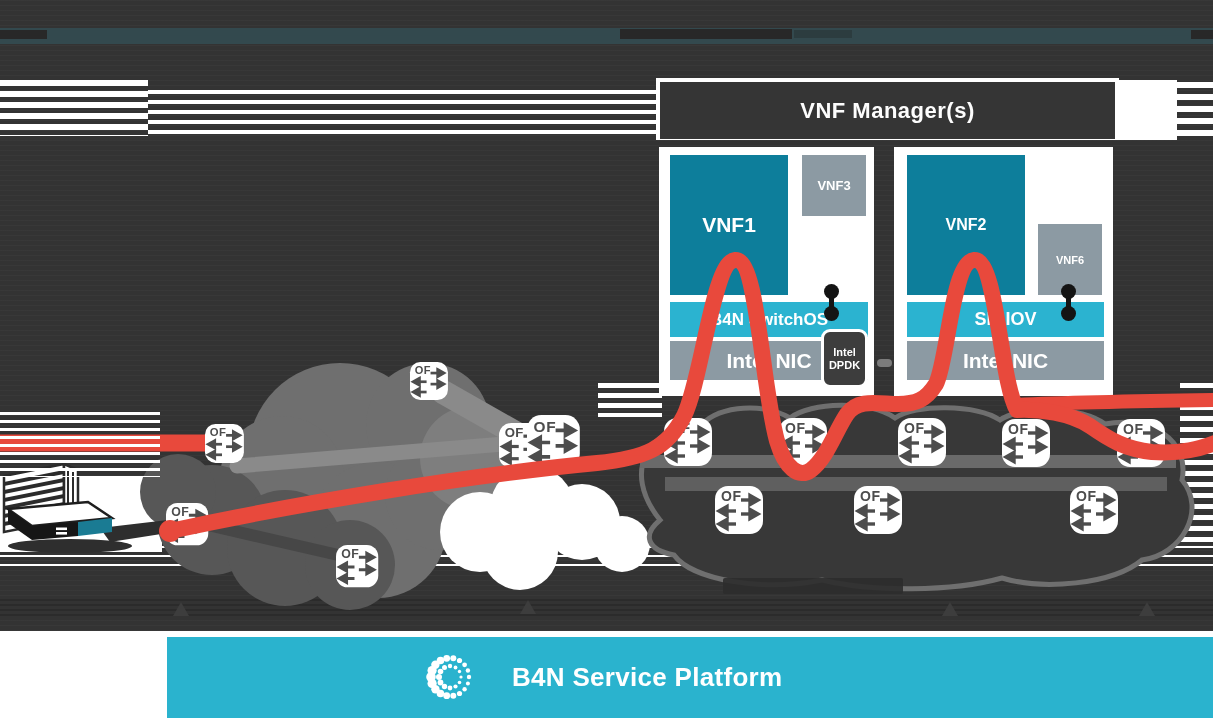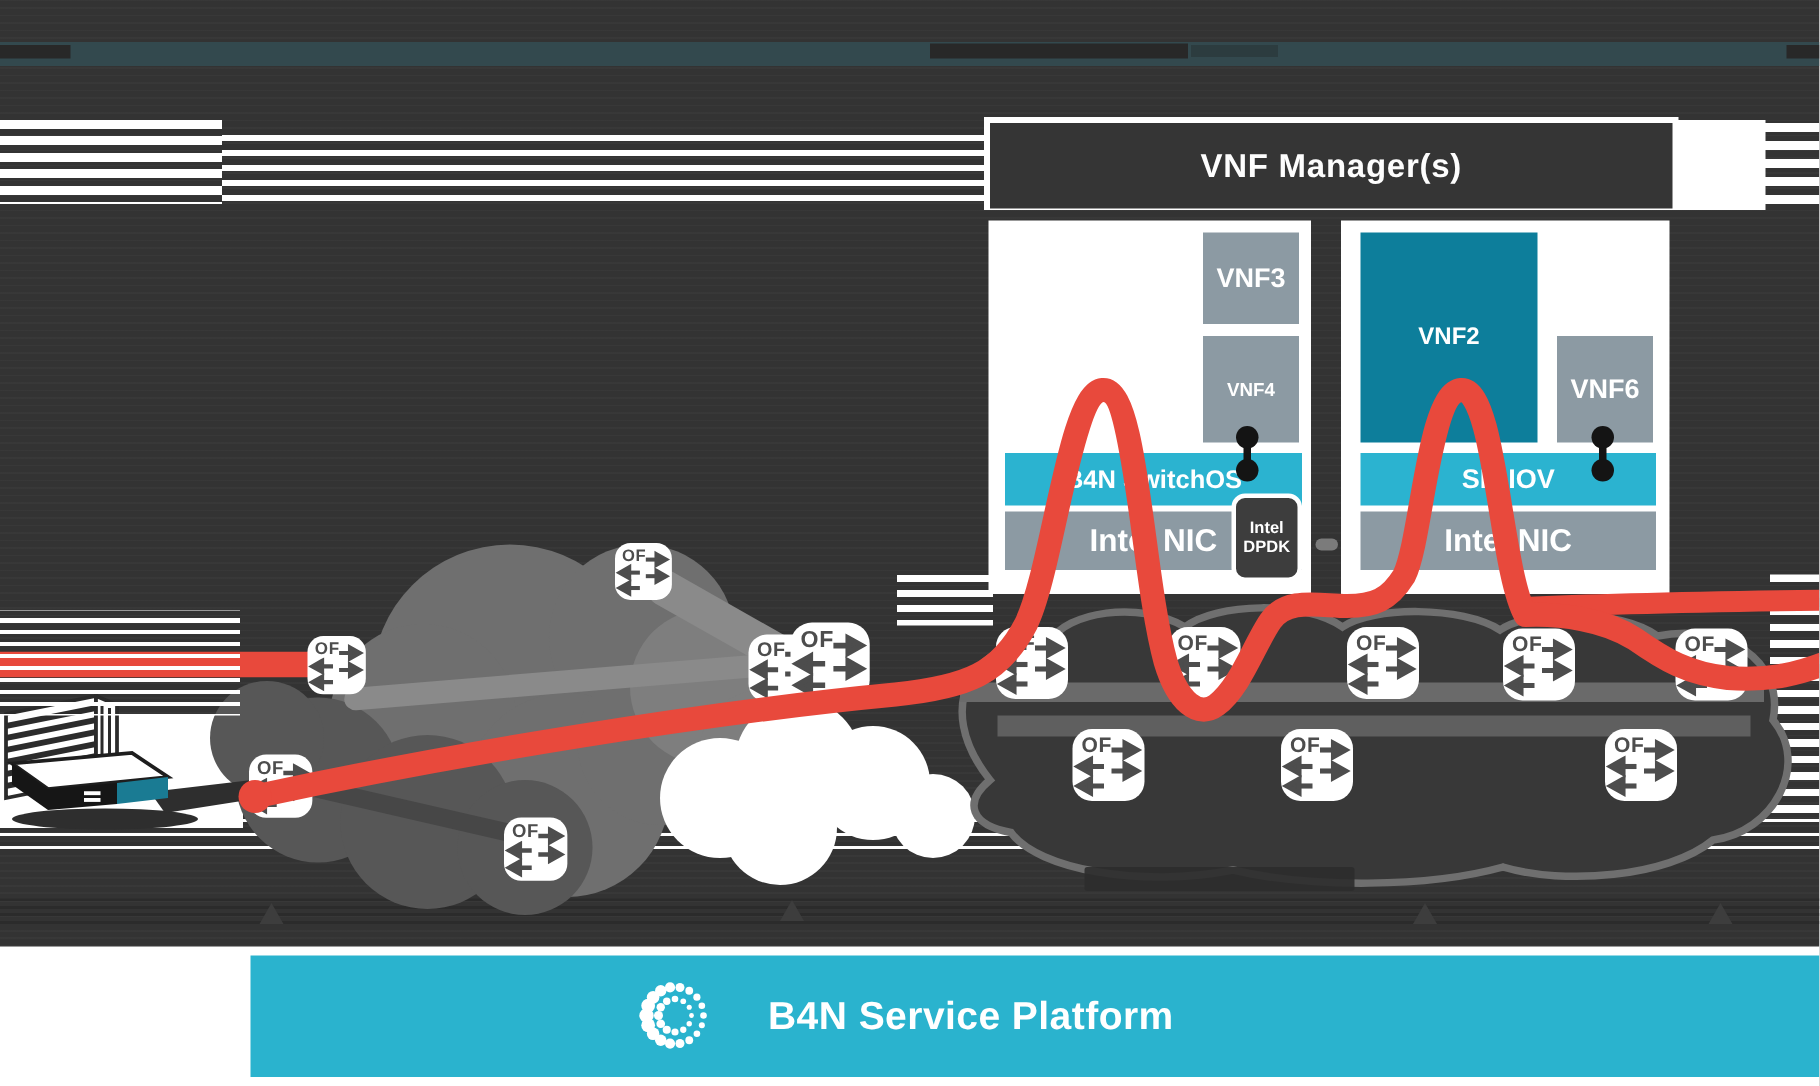--- a/index.html
+++ b/index.html
@@ -172,38 +172,38 @@
     </g>
   </svg>
 
   <div class="abs caption-smudge"></div>
 
   <div class="abs mgr-box">
     <span>VNF Manager(s)</span>
   </div>
 
   <div class="abs server" style="left:659px;top:147px;width:215px;height:249px">
-    <div class="blk graycomp" style="left:143px;top:8px;width:64px;height:61px;font-size:18px">VNF3</div>
-    <div class="blk graycomp" style="left:143px;top:77px;width:64px;height:71px;font-size:12.5px">VNF4</div>
+    <div class="blk teal" style="left:11px;top:8px;width:118px;height:140px;font-size:21px">VNF1</div>
+    <div class="blk graycomp" style="left:143px;top:8px;width:64px;height:61px;font-size:13px">VNF3</div>
     <div class="blk cyanbar" style="left:11px;top:155px;width:198px;height:35px;font-size:17px">B4N SwitchOS</div>
     <div class="blk graycomp" style="left:11px;top:194px;width:198px;height:39px;font-size:21px">Intel NIC</div>
     <div class="badge">
       <span>Intel</span>
       <span>DPDK</span>
     </div>
   </div>
   <div class="conn-line" style="left:829px;top:291px;height:24px"></div>
   <div class="conn-dot" style="left:824px;top:284px"></div>
   <div class="conn-dot" style="left:824px;top:306px"></div>
 
   <div class="abs mini-dash"></div>
 
   <div class="abs server" style="left:894px;top:147px;width:219px;height:249px">
     <div class="blk teal" style="left:13px;top:8px;width:118px;height:140px;font-size:16px">VNF2</div>
-    <div class="blk graycomp" style="left:144px;top:77px;width:64px;height:71px;font-size:18px">VNF6</div>
+    <div class="blk graycomp" style="left:144px;top:77px;width:64px;height:71px;font-size:11px">VNF6</div>
     <div class="blk cyanbar" style="left:13px;top:155px;width:197px;height:35px;font-size:18px">SR-IOV</div>
     <div class="blk graycomp" style="left:13px;top:194px;width:197px;height:39px;font-size:21px">Intel NIC</div>
   </div>
   <div class="conn-line" style="left:1066px;top:291px;height:24px"></div>
   <div class="conn-dot" style="left:1061px;top:284px"></div>
   <div class="conn-dot" style="left:1061px;top:306px"></div>
 
   <div class="sw" style="left:410px;top:362px;transform:scale(.79)">
       <span class="of">OF</span>
       <svg viewBox="0 0 48 48">

